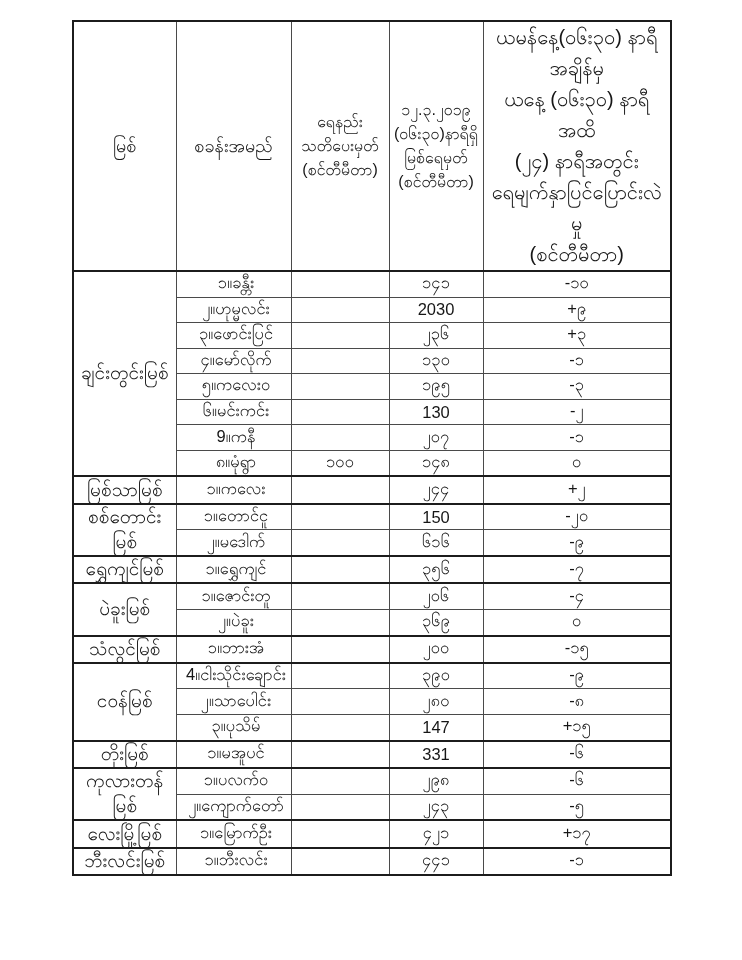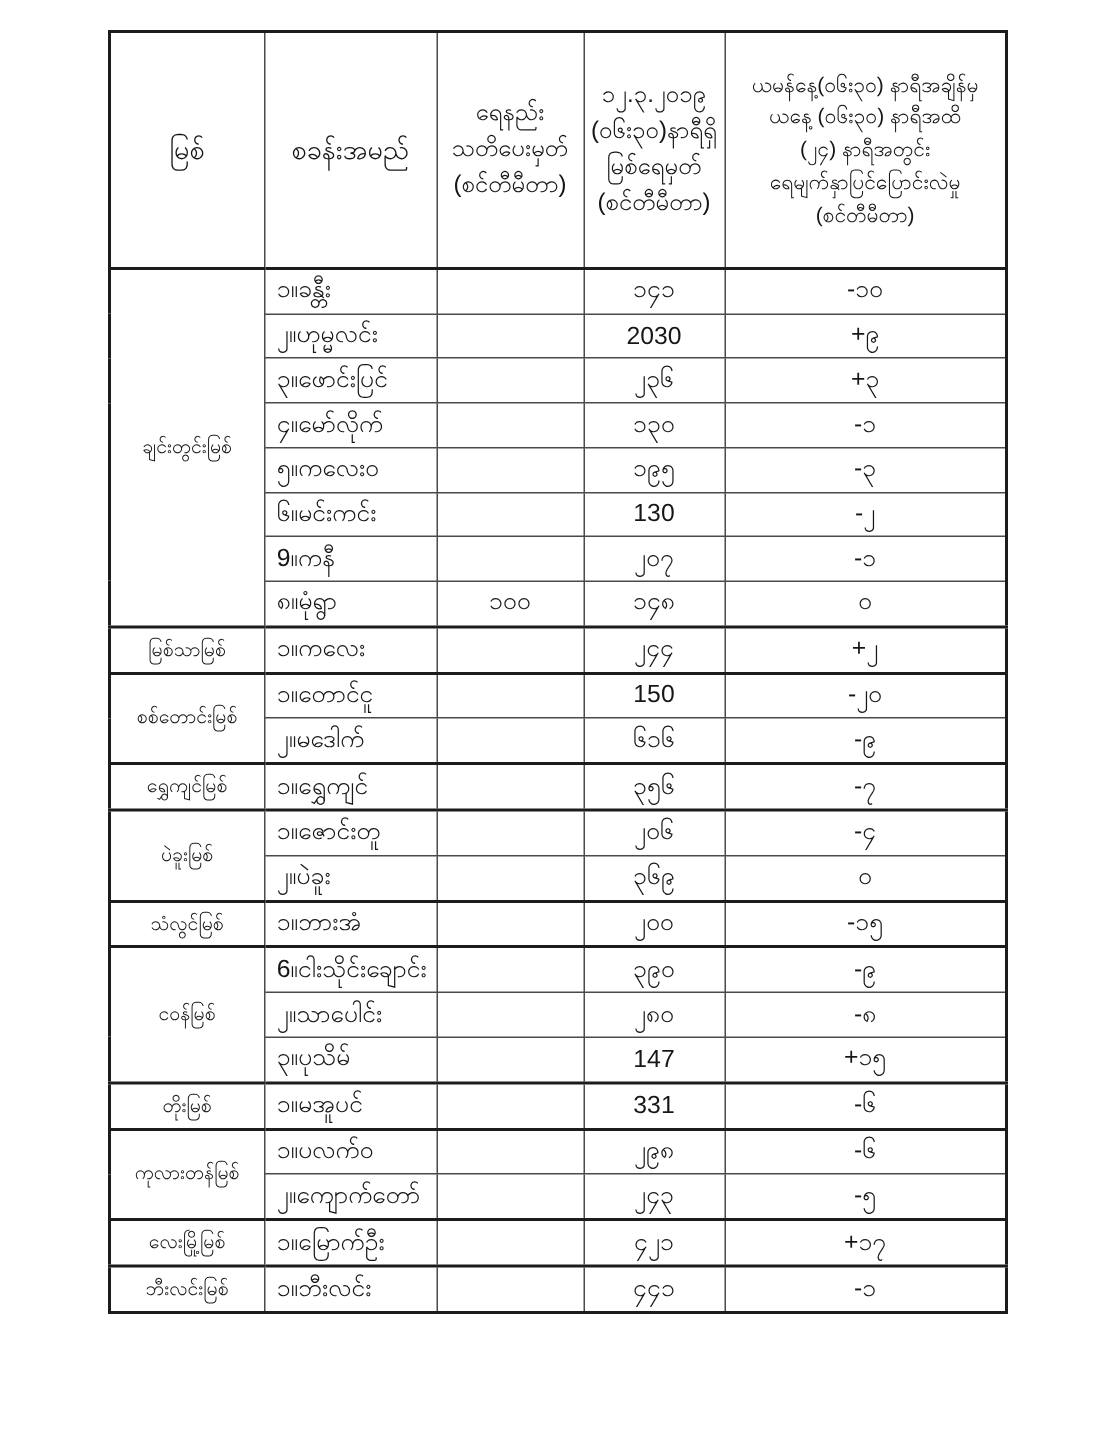--- a/index.html
+++ b/index.html
@@ -33,30 +33,30 @@
   }
   .river-table th {
     height: 156px;
     border-bottom: 2px solid #1c1c1c;
     text-align: center;
     white-space: pre-line;
     line-height: 1.5;
     font-size: 16px;
   }
   th.h-river, th.h-station { font-size: 18px; }
-  th.h-change { font-size: 14px; line-height: 1.55; }
+  th.h-change { font-size: 20px; line-height: 1.55; }
   tr.group-start td { border-top: 2px solid #1c1c1c; }
   td.river-cell {
     text-align: center;
-    font-size: 13px;
+    font-size: 19px;
     white-space: pre-line;
     line-height: 1.3;
   }
   td.station-cell {
-    text-align: left;
+    text-align: center;
     padding-left: 8px;
     font-size: 16.5px;
   }
   td.num-cell {
     text-align: center;
     font-size: 16.5px;
   }
 </style>
 </head>
 <body>
@@ -187,21 +187,21 @@
       <tr class="group-start">
         <td class="river-cell">သံလွင်မြစ်</td>
         <td class="station-cell">၁။ဘားအံ</td>
         <td class="num-cell"></td>
         <td class="num-cell">၂၀၀</td>
         <td class="num-cell">-၁၅</td>
       </tr>
 
       <tr class="group-start">
         <td class="river-cell" rowspan="3">ငဝန်မြစ်</td>
-        <td class="station-cell">6။ငါးသိုင်းချောင်း</td>
+        <td class="station-cell">4။ငါးသိုင်းချောင်း</td>
         <td class="num-cell"></td>
         <td class="num-cell">၃၉၀</td>
         <td class="num-cell">-၉</td>
       </tr>
       <tr>
         <td class="station-cell">၂။သာပေါင်း</td>
         <td class="num-cell"></td>
         <td class="num-cell">၂၈၀</td>
         <td class="num-cell">-၈</td>
       </tr>

